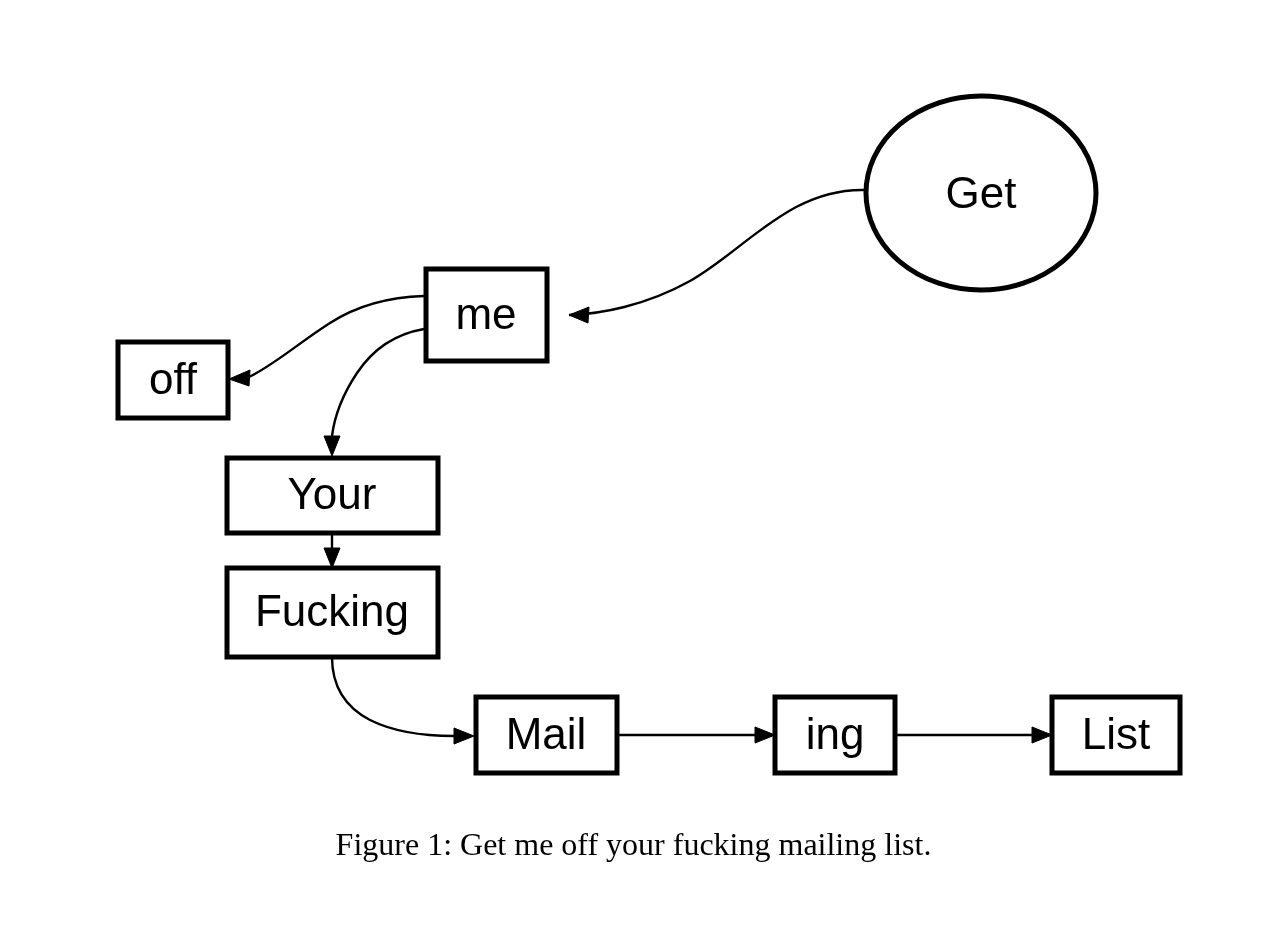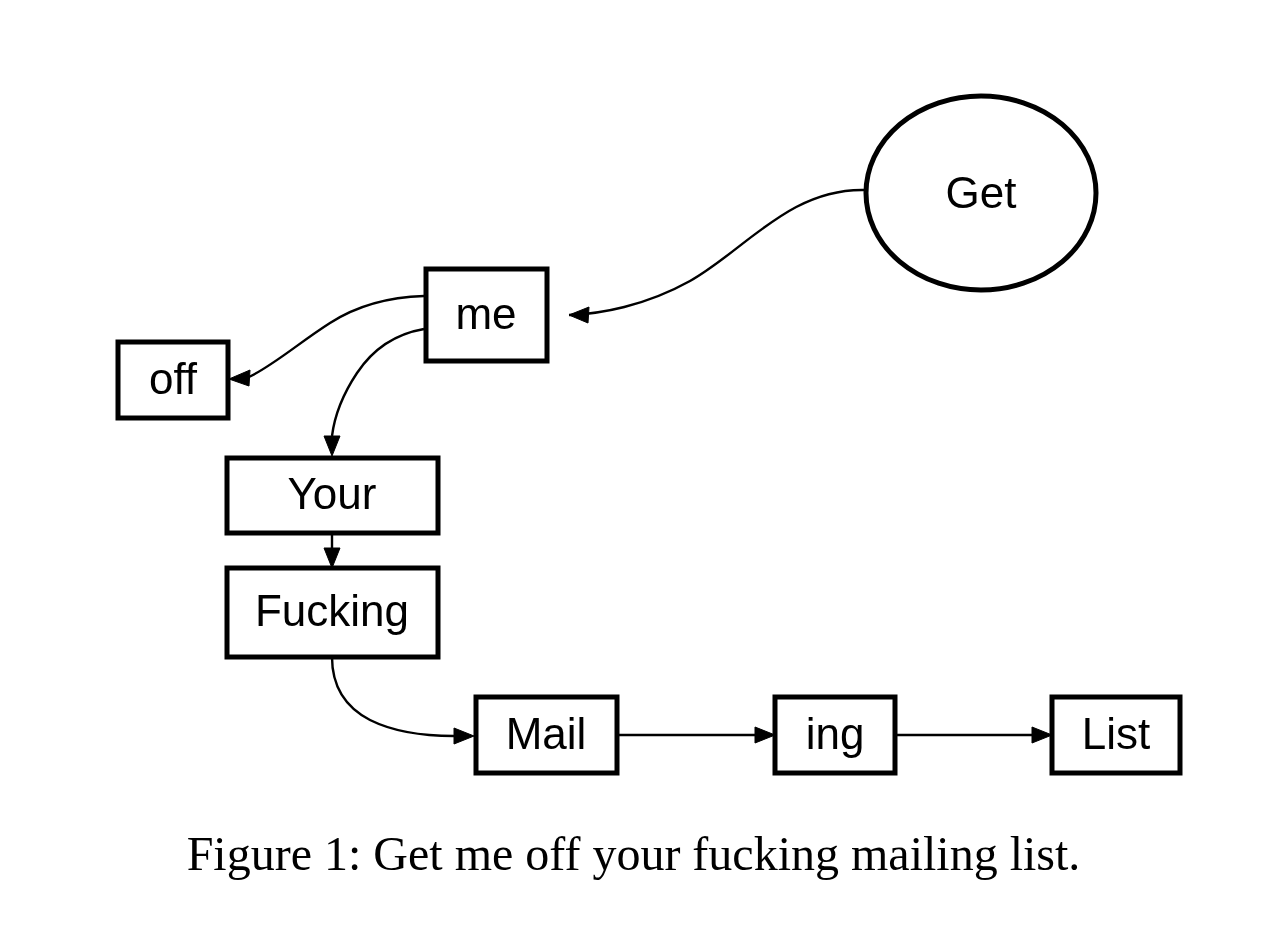--- a/index.html
+++ b/index.html
@@ -54,21 +54,21 @@
     stroke: #000000;
     stroke-width: 1;
   }
   .caption {
     position: absolute;
     left: 0;
     top: 826px;
     width: 1267px;
     text-align: center;
     font-family: "Liberation Serif", serif;
-    font-size: 48px;
+    font-size: 32px;
     color: #000000;
     white-space: nowrap;
   }
 </style>
 </head>
 <body>
 
 <div id="page">
 
   <svg id="figure-svg" viewBox="0 0 1267 931">

